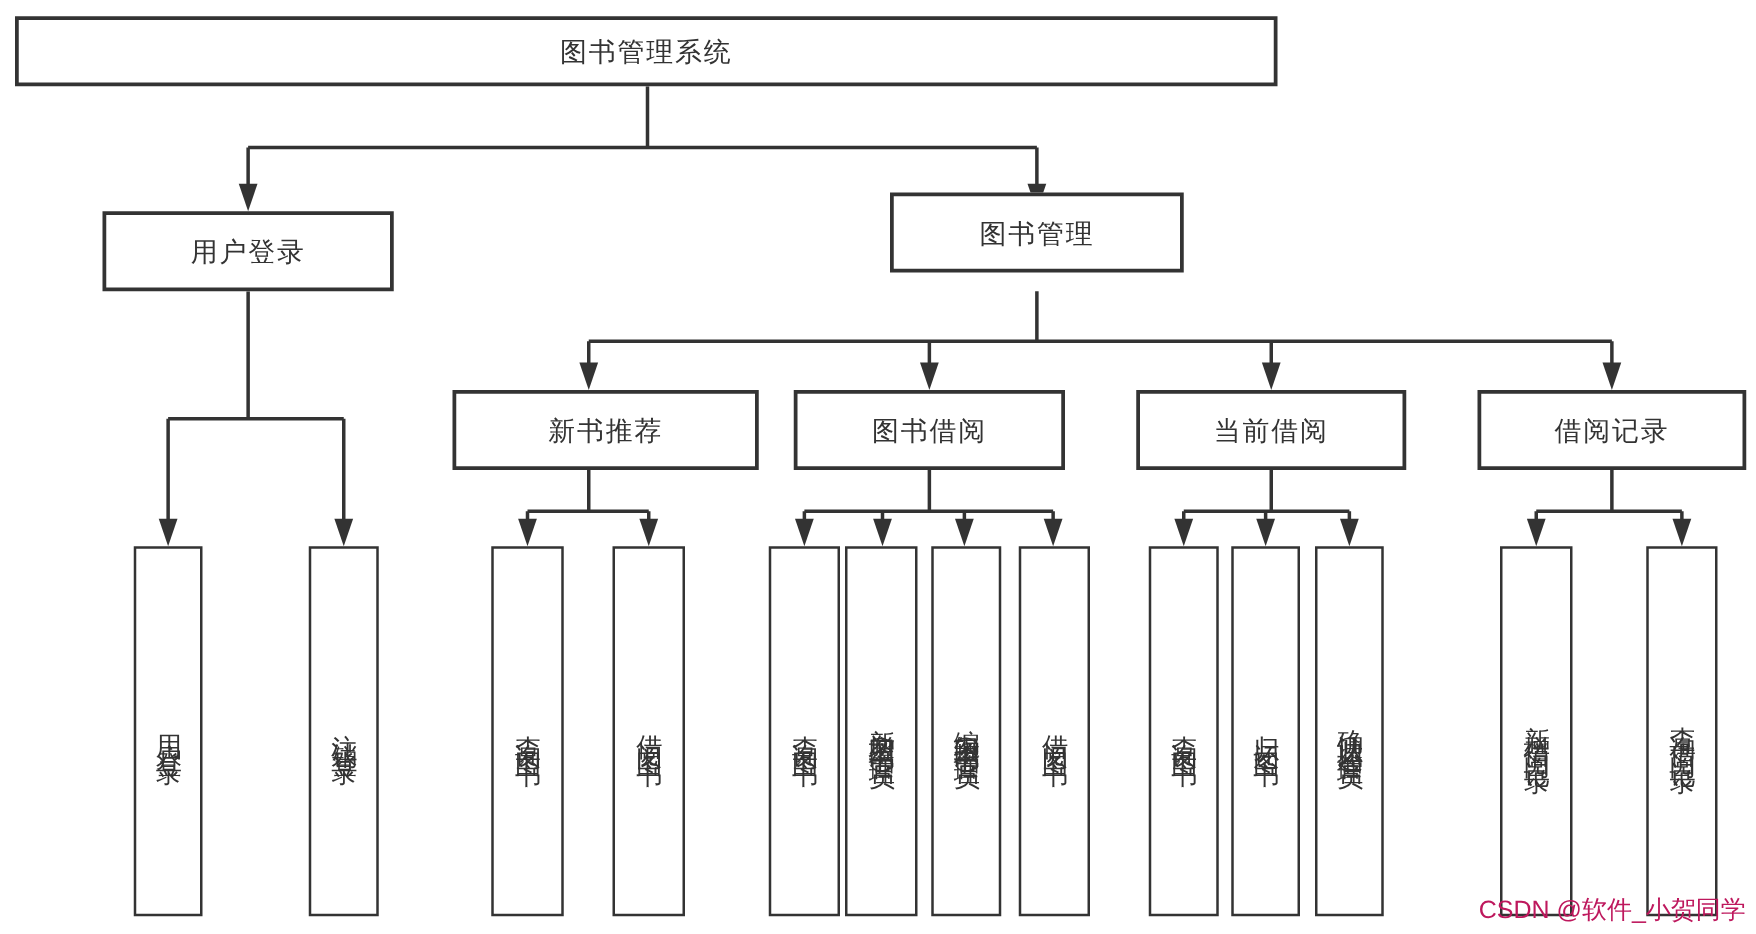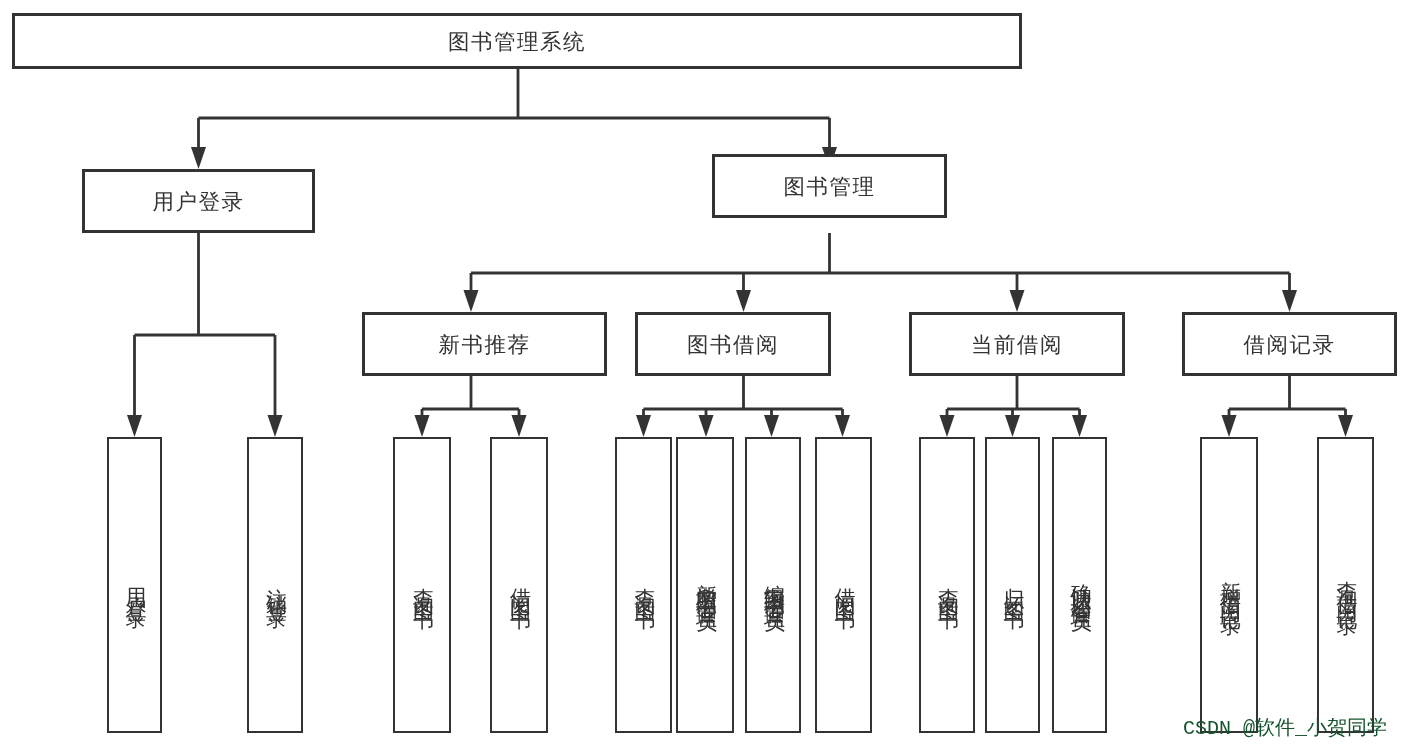--- a/index.html
+++ b/index.html
@@ -1,21 +1,21 @@
 <!DOCTYPE html>
 <html><head>
 <meta charset="utf-8">
 <style>
   html, body { margin: 0; padding: 0; background: #ffffff; }
   #stage {
     position: relative;
     width: 1405px;
     height: 747px;
     background: #ffffff;
-    font-family: Liberation Mono, monospace;
+    font-family: Liberation Sans, sans-serif;
     overflow: hidden;
   }
   #connectors {
     position: absolute;
     left: 0; top: 0;
     width: 1405px; height: 747px;
   }
   .hbox {
     position: absolute;
     box-sizing: border-box;
@@ -49,21 +49,21 @@
     line-height: 1;
     color: #333333;
     white-space: nowrap;
   }
   .vtext.long { letter-spacing: 4px; }
   #watermark {
     position: absolute;
     left: 1183px;
     top: 714px;
     font-size: 20px;
-    color: #14532d;
+    color: #be185d;
     z-index: 3;
     white-space: nowrap;
   }
 </style>
 </head>
 <body>
 
 <div id="stage">
 
   <svg id="connectors" viewBox="0 0 1405 747" xmlns="http://www.w3.org/2000/svg">
@@ -132,21 +132,21 @@
   <div class="hbox" style="left:82px; top:169px; width:233px; height:64px;">
     <span>用户登录</span>
   </div>
   <div class="hbox" style="left:712px; top:154px; width:235px; height:64px;">
     <span>图书管理</span>
   </div>
 
   <div class="hbox" style="left:362px; top:312px; width:245px; height:64px;">
     <span>新书推荐</span>
   </div>
-  <div class="hbox" style="left:635px; top:312px; width:196px; height:64px;">
+  <div class="hbox" style="left:635px; top:312px; width:217px; height:64px;">
     <span>图书借阅</span>
   </div>
   <div class="hbox" style="left:909px; top:312px; width:216px; height:64px;">
     <span>当前借阅</span>
   </div>
   <div class="hbox" style="left:1182px; top:312px; width:215px; height:64px;">
     <span>借阅记录</span>
   </div>
 
   <div class="leaf" style="left:107px; width:55px;">

